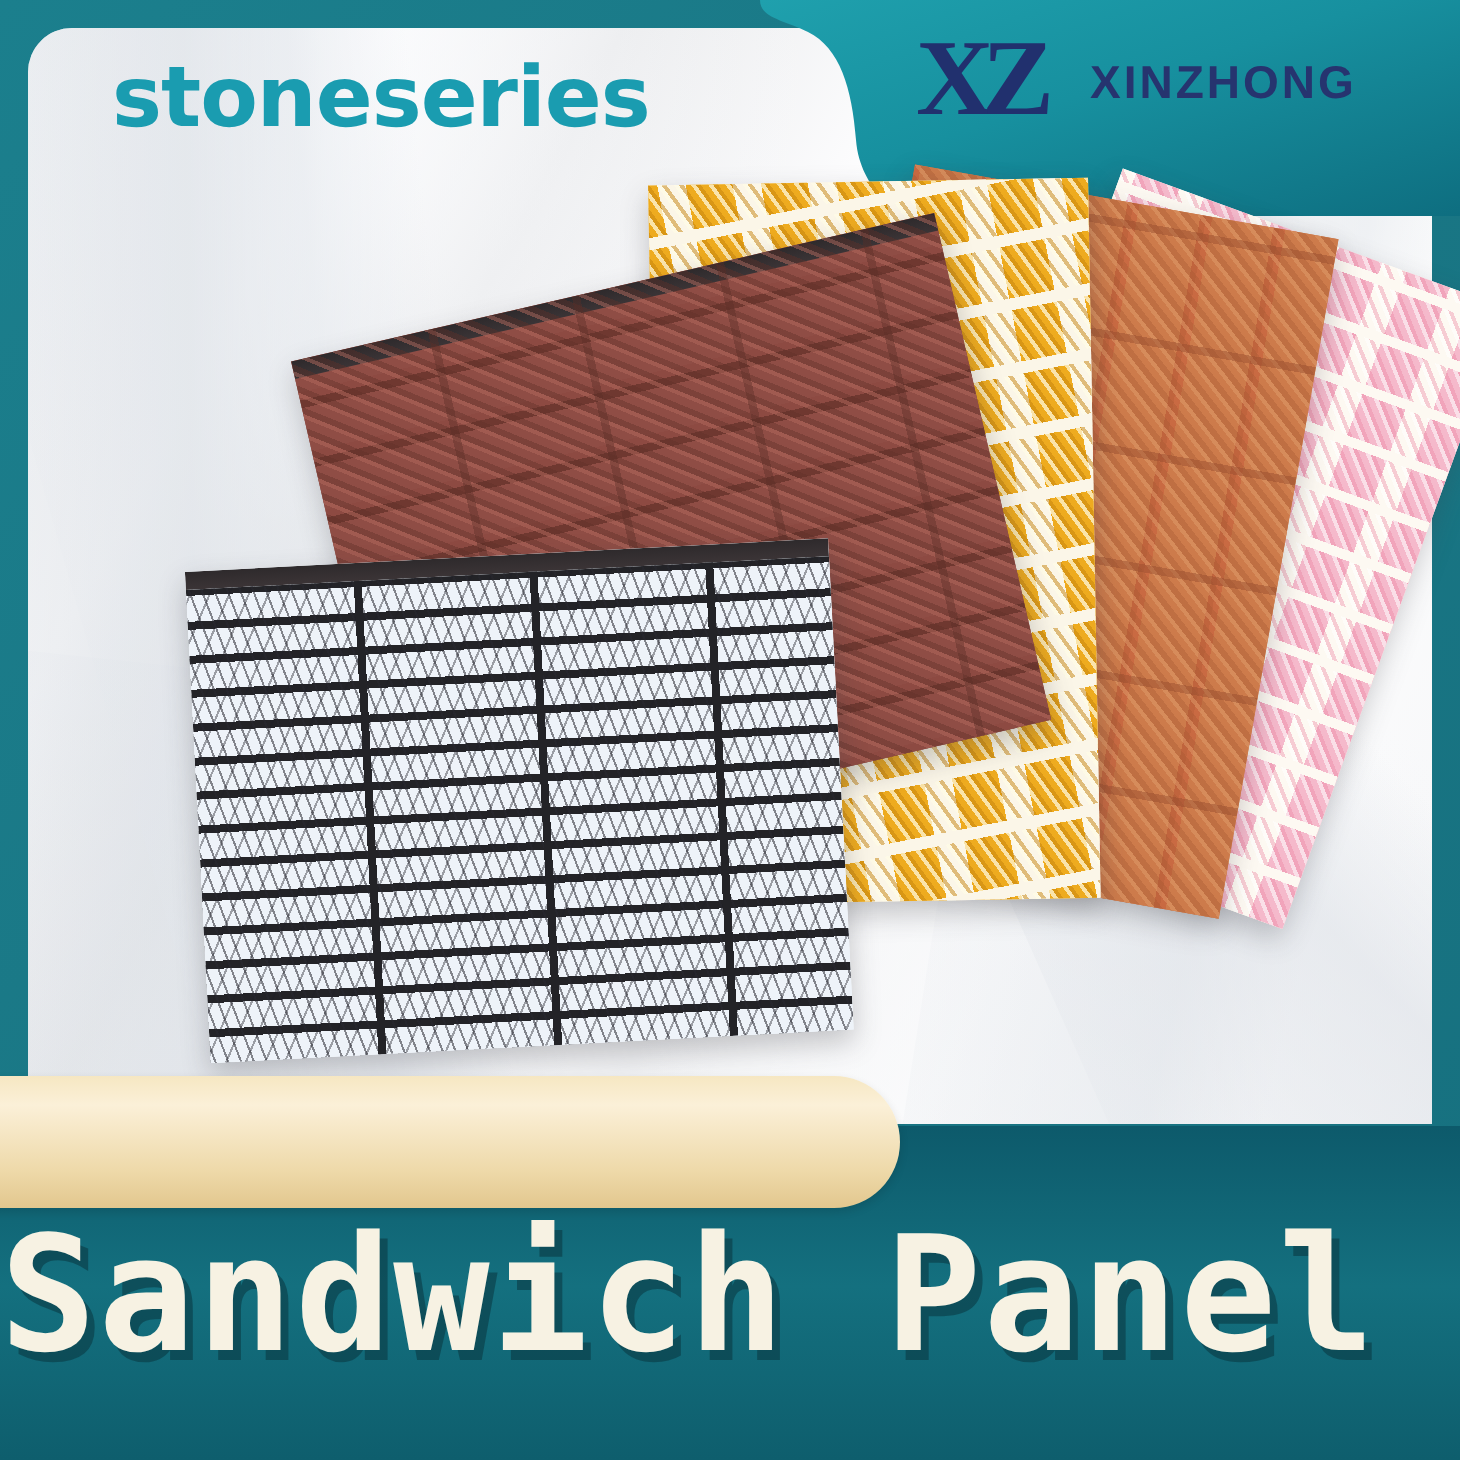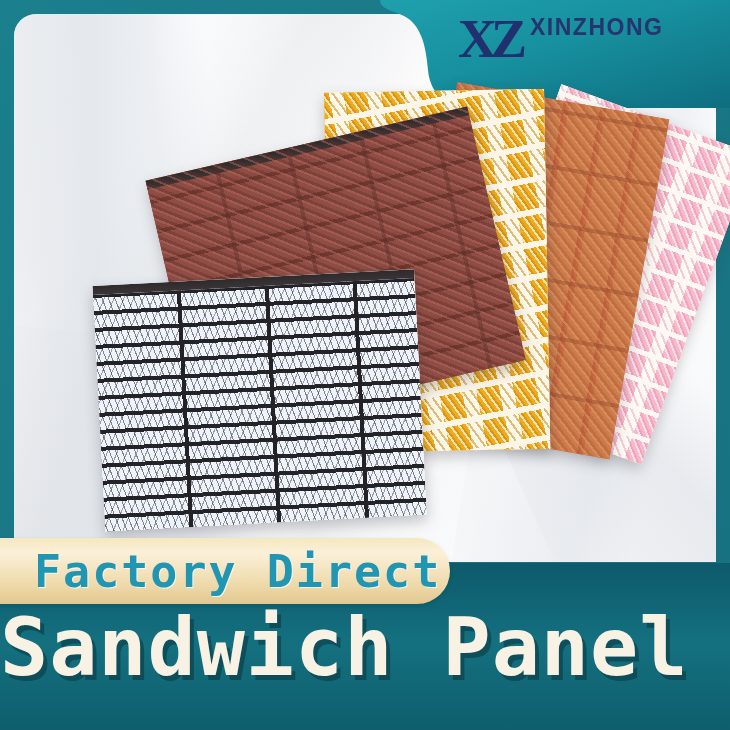--- a/index.html
+++ b/index.html
@@ -46,21 +46,21 @@
       transform:rotate(6deg);}
 
   
   .header-banner{
     position:absolute;left:0;top:0;width:730px;height:108px;z-index:4;
   }
   .header-banner svg{display:block;width:730px;height:108px;}
 
   .logo-wrap{
     position:absolute;left:458px;top:14px;z-index:6;
-    display:flex;align-items:flex-start;gap:9px;
+    display:flex;align-items:center;gap:24px;
   }
   .logo-xz{
     font-family:"Liberation Serif", serif;
     font-size:54px;font-weight:700;color:#21306e;
     line-height:1;letter-spacing:-6px;
     position:relative;top:-2px;
   }
   .logo-name{
     font-family:"Liberation Sans", sans-serif;
     font-size:23px;font-weight:700;color:#26346f;
@@ -251,22 +251,22 @@
       <path d="M730,0 L730,108 L452,108 C452,108 430,96 428,70 C426,44 420,24 404,16 C392,10 380,9 380,0 Z" fill="url(#hdr)"></path>
     </svg>
   </div>
 
   <div class="logo-wrap">
     <span class="logo-xz">XZ</span>
     <span class="logo-name">XINZHONG</span>
   </div>
 
   <div class="headline">
+    <span class="l2">stoneseries</span>
   </div>
 
   <div class="bottom-band"></div>
 
   <div class="pill"></div>
-  <div class="pill-text">Factory Direct</div>
 
   <div class="bottom-title">Sandwich Panel</div>
 
 </div>
 
 </body></html>

